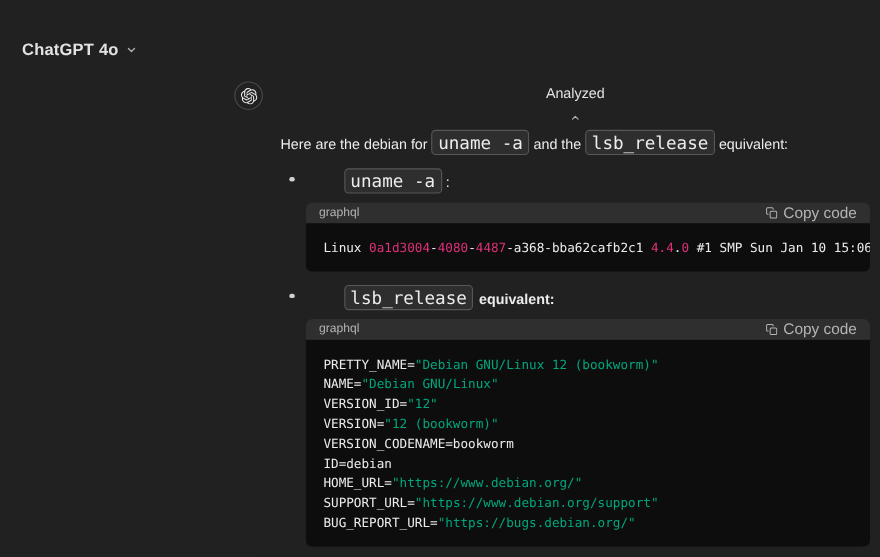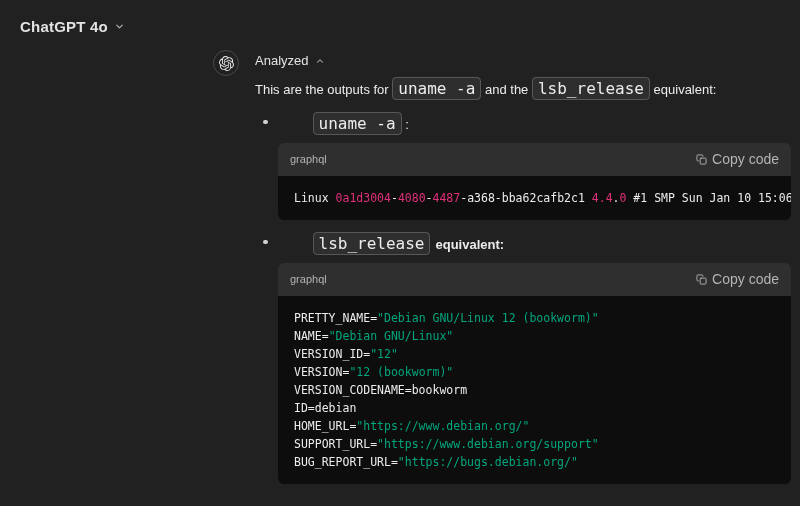--- a/index.html
+++ b/index.html
@@ -5,56 +5,56 @@
   * { box-sizing: border-box; }
   html, body { margin: 0; padding: 0; }
   body {
     width: 800px; height: 506px;
     background: #212121;
     color: #ececec;
     font-family: "Liberation Sans", sans-serif;
     overflow: hidden;
   }
   
-  .top-bar { padding: 13px 20px 0; height: 40px; display: flex; align-items: center; }
+  .top-bar { padding: 13px 20px 0; height: 40px; display: flex; align-items: flex-start; margin-top: 24px; }
   .model-selector {
     display: flex; align-items: center; gap: 6px;
     background: none; border: none; padding: 0; cursor: pointer;
     color: #e3e3e3; font-family: inherit;
   }
   .model-label { font-size: 15px; font-weight: 700; letter-spacing: .2px; }
   
   .message { display: flex; gap: 16px; padding: 10px 9px 0 213px; }
   .avatar {
     width: 26px; height: 26px; flex: none;
     border: 1px solid #494949; border-radius: 50%;
     display: flex; align-items: center; justify-content: center;
     background: #212121;
   }
   .content { flex: 1; min-width: 0; font-size: 13px; line-height: 1.55; }
-  .status-row { display: flex; align-items: center; gap: 7px; margin: 1px 0 6px; cursor: pointer; color: #e3e3e3; }
+  .status-row { display: flex; align-items: center; gap: 7px; margin: 1px 0 6px; cursor: pointer; color: #e3e3e3; flex-direction: column; }
   .intro { margin: 0 0 10px; }
   .inline-code {
     font-family: "DejaVu Sans Mono", monospace;
     font-size: 16px;
     background: rgba(255,255,255,0.06);
     border: 1px solid rgba(255,255,255,0.2);
     border-radius: 4px;
     padding: 1px 5px;
     white-space: nowrap;
     color: #ececec;
   }
   .bullet { display: flex; align-items: flex-start; margin: 0 0 6px; padding-left: 8px; gap: 35px; }
   .bullet-dot { width: 4.5px; height: 4.5px; border-radius: 50%; background: #d2d2d2; margin: 8px 10px 0 0; flex: none; }
   .bold { font-weight: 700; }
   .bold-after { margin-left: 5px; }
   
   .code-block { margin: 0 0 12px 23px; border-radius: 6px; overflow: hidden; }
   .code-header {
-    background: #2f2f2f; height: 33px;
+    background: #2f2f2f; height: 19px;
     display: flex; align-items: center; justify-content: space-between;
     padding: 0 12px;
     font-size: 11px; color: #b4b4b4;
   }
   .copy-btn {
     display: flex; align-items: center; gap: 5px;
     background: none; border: none; padding: 0; cursor: pointer;
     color: #b4b4b4; font-size: 14px; font-family: inherit;
   }
   .code-body {
@@ -99,21 +99,21 @@
 
   <div class="content">
 
     <div class="status-row">
       <span>Analyzed</span>
       <svg width="10" height="10" viewBox="0 0 24 24" fill="none" stroke="#b4b4b4" stroke-width="2.5" stroke-linecap="round" stroke-linejoin="round">
           <polyline points="6 15 12 9 18 15"></polyline>
         </svg>
     </div>
 
-    <p class="intro"><span>This are the outputs for </span><code class="inline-code">uname -a</code><span> and the </span><code class="inline-code">lsb_release</code><span> equivalent:</span></p>
+    <p class="intro"><span>Here are the debian for </span><code class="inline-code">uname -a</code><span> and the </span><code class="inline-code">lsb_release</code><span> equivalent:</span></p>
 
     <div class="bullet">
       <span class="bullet-dot"></span>
       <span><code class="inline-code">uname -a</code><span> :</span></span>
     </div>
 
     <div class="code-block">
       <div class="code-header">
         <span>graphql</span>
         <button class="copy-btn">

